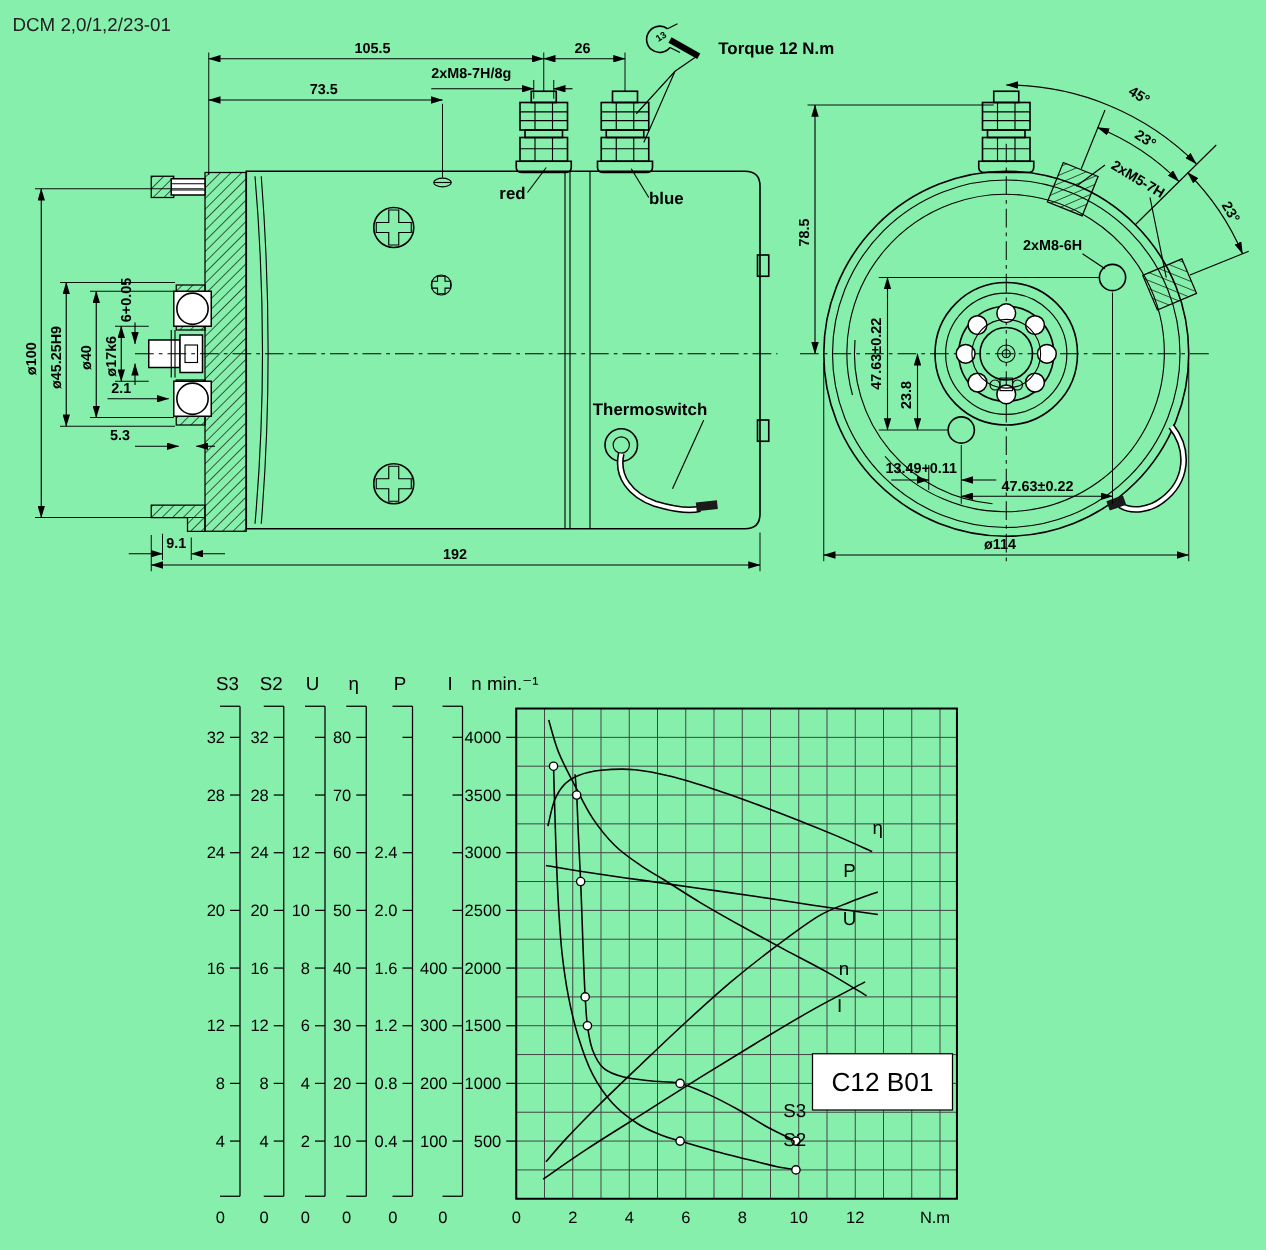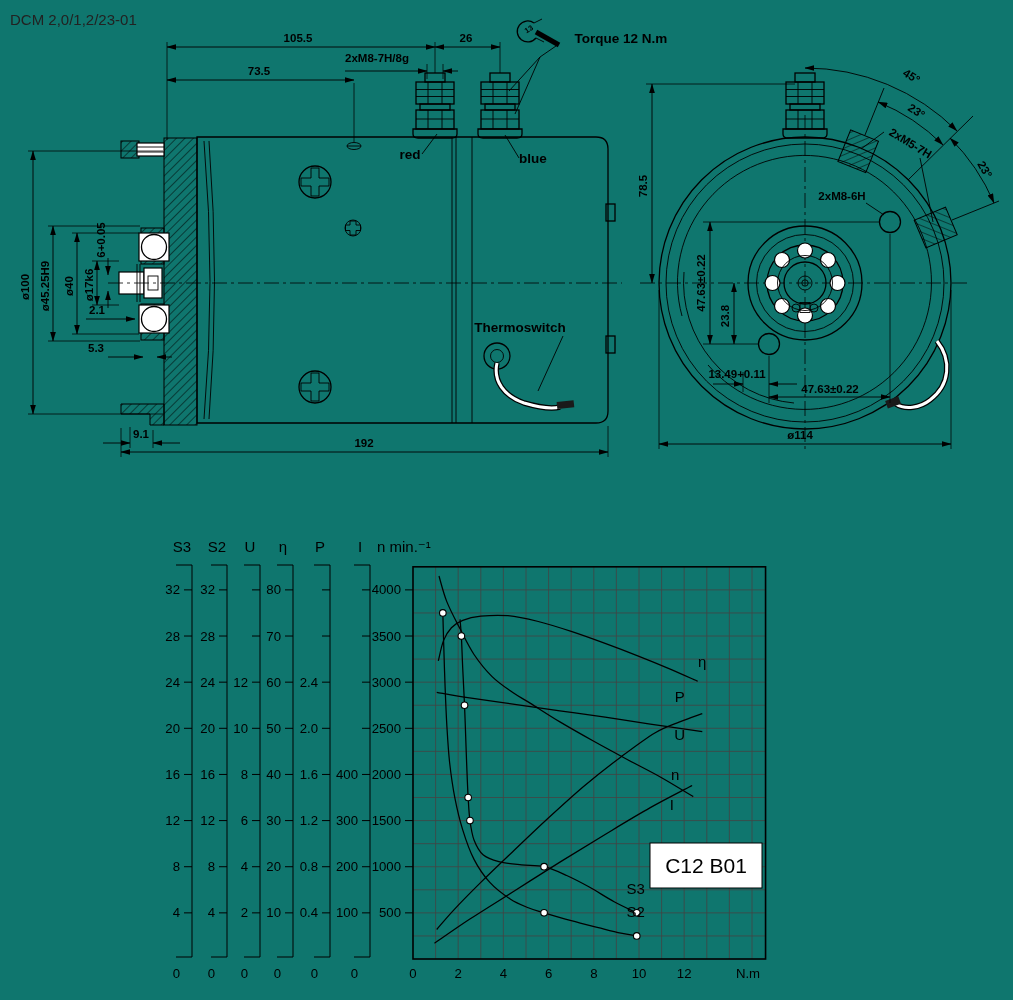--- a/index.html
+++ b/index.html
@@ -1,16 +1,16 @@
 <!DOCTYPE html>
 <html><head>
 <meta charset="utf-8">
 <style>
   html,body{margin:0;padding:0;background:#fff}
-  .canvas{position:relative;width:1013px;height:1000px;background:#0f766e;overflow:hidden}
+  .canvas{position:relative;width:1013px;height:1000px;background:#86efac;overflow:hidden}
   svg{position:absolute;left:0;top:0}
   text{font-family:"Liberation Sans","DejaVu Sans",sans-serif;fill:#000}
   .title{font-size:15px;fill:#222}
   .dtxt{font-size:11.5px;font-weight:bold}
   .ltxt{font-size:13.5px;font-weight:bold}
   .stxt{font-size:7.5px;font-weight:bold}
   .tick{font-size:13.2px}
   .hdr{font-size:15px}
   .slabel{font-size:15px}
   .model{font-size:21px}

